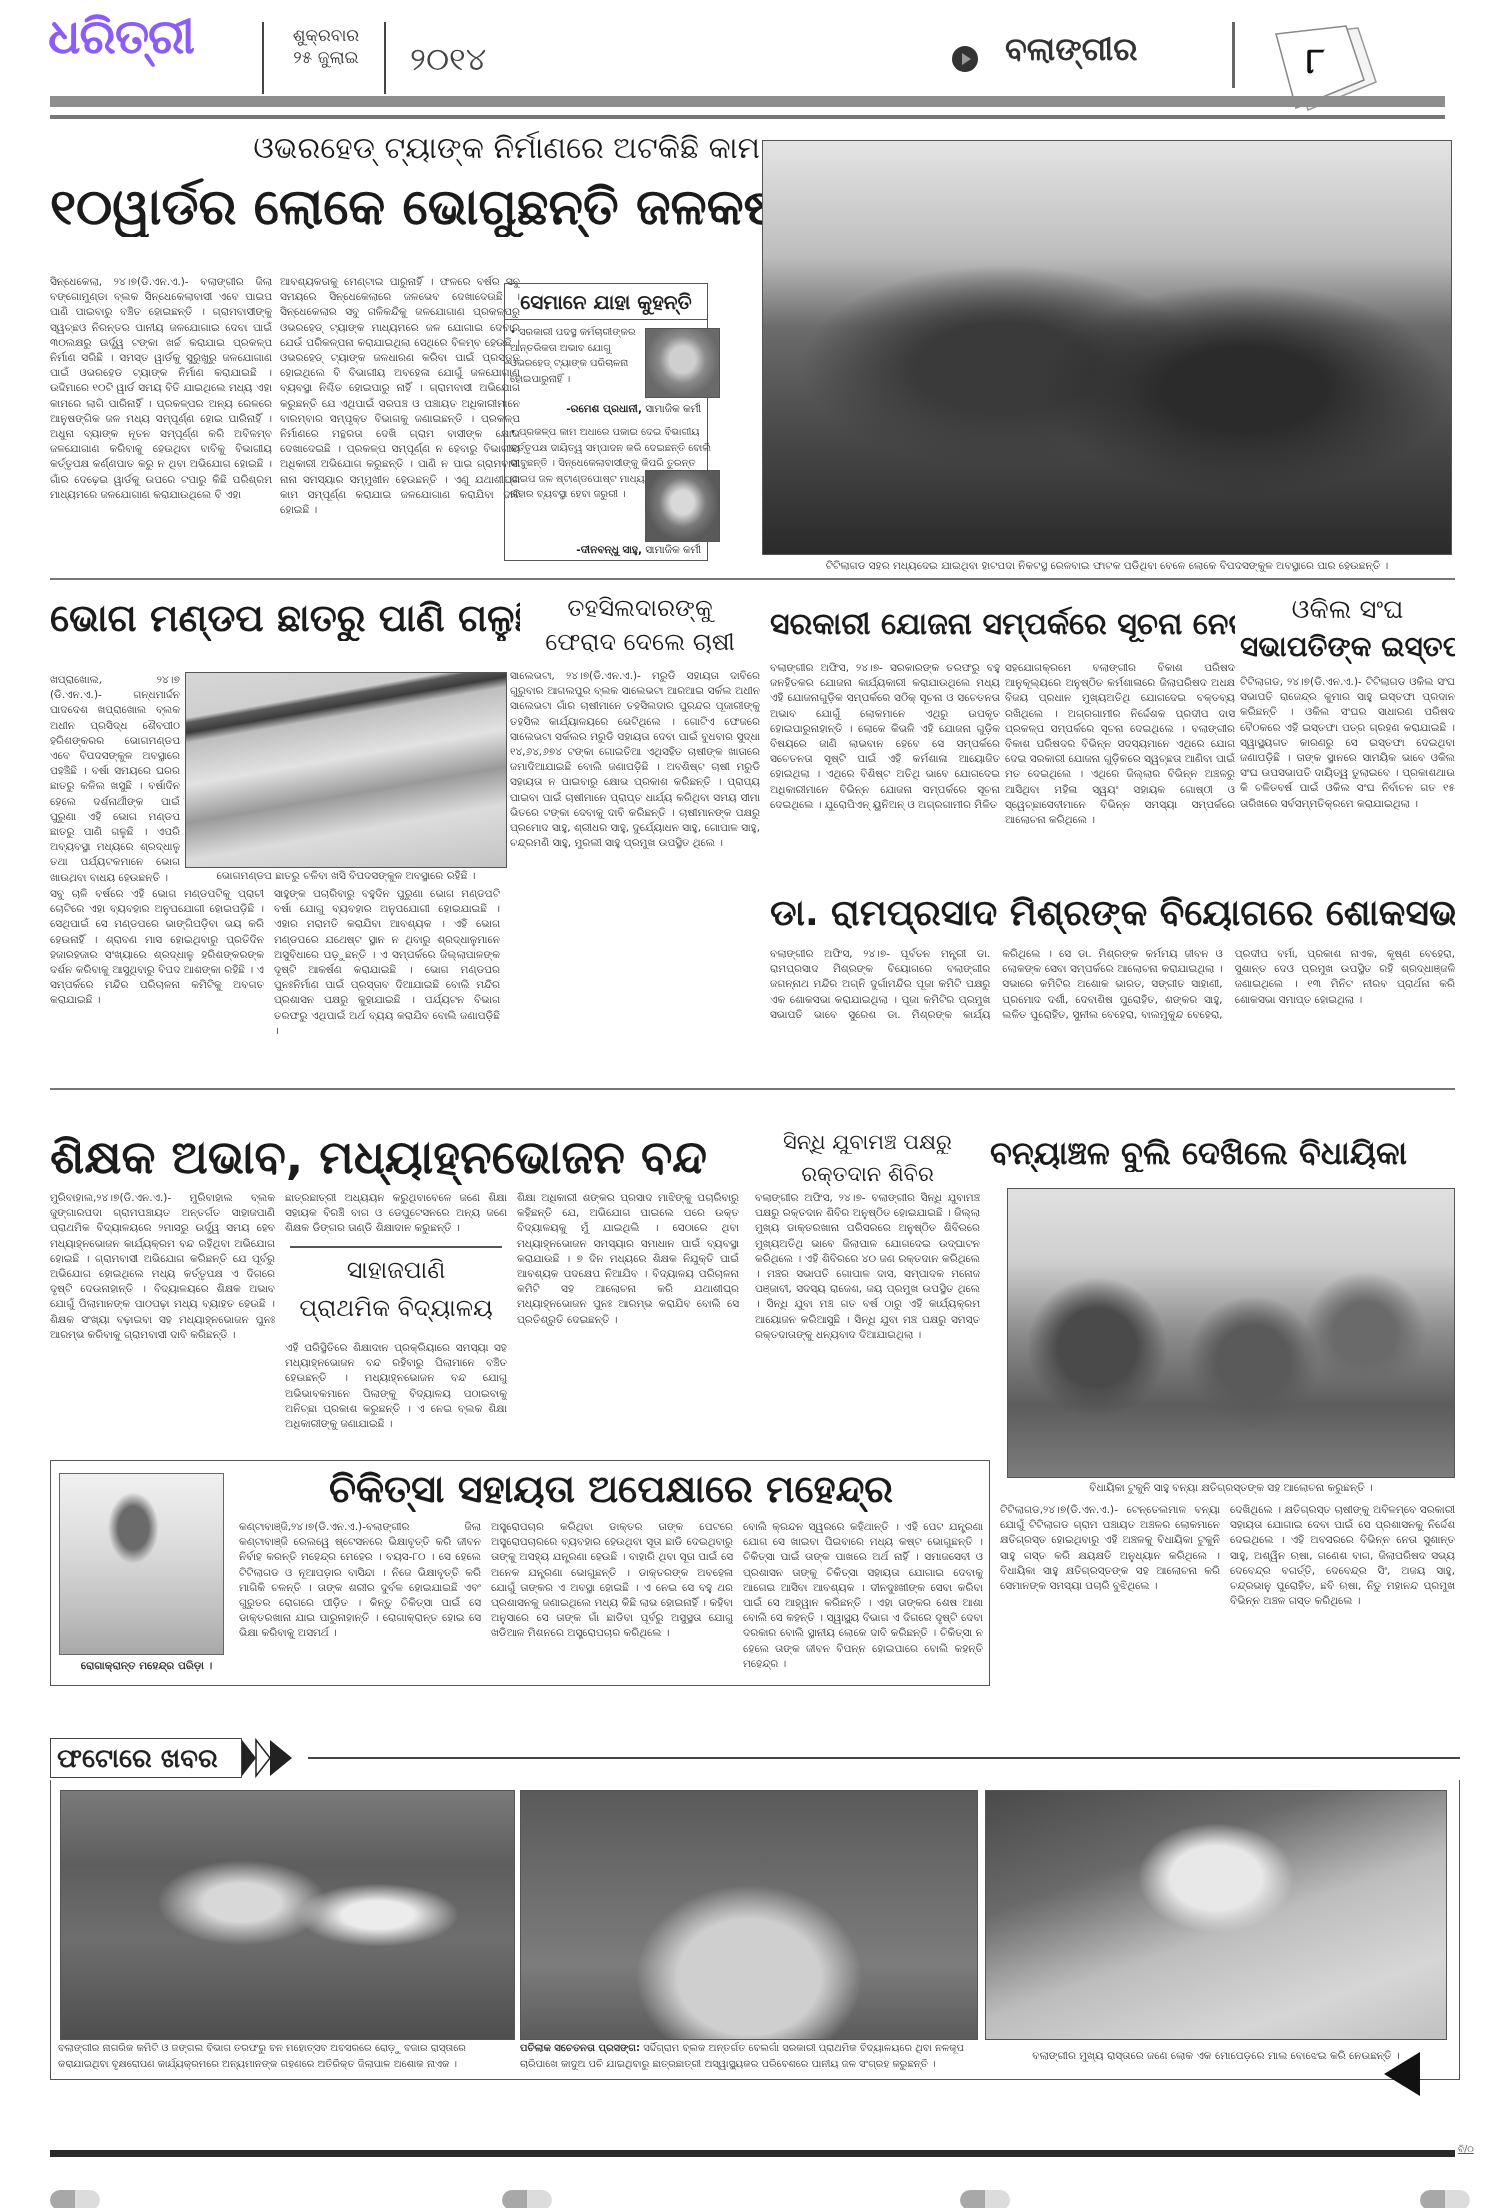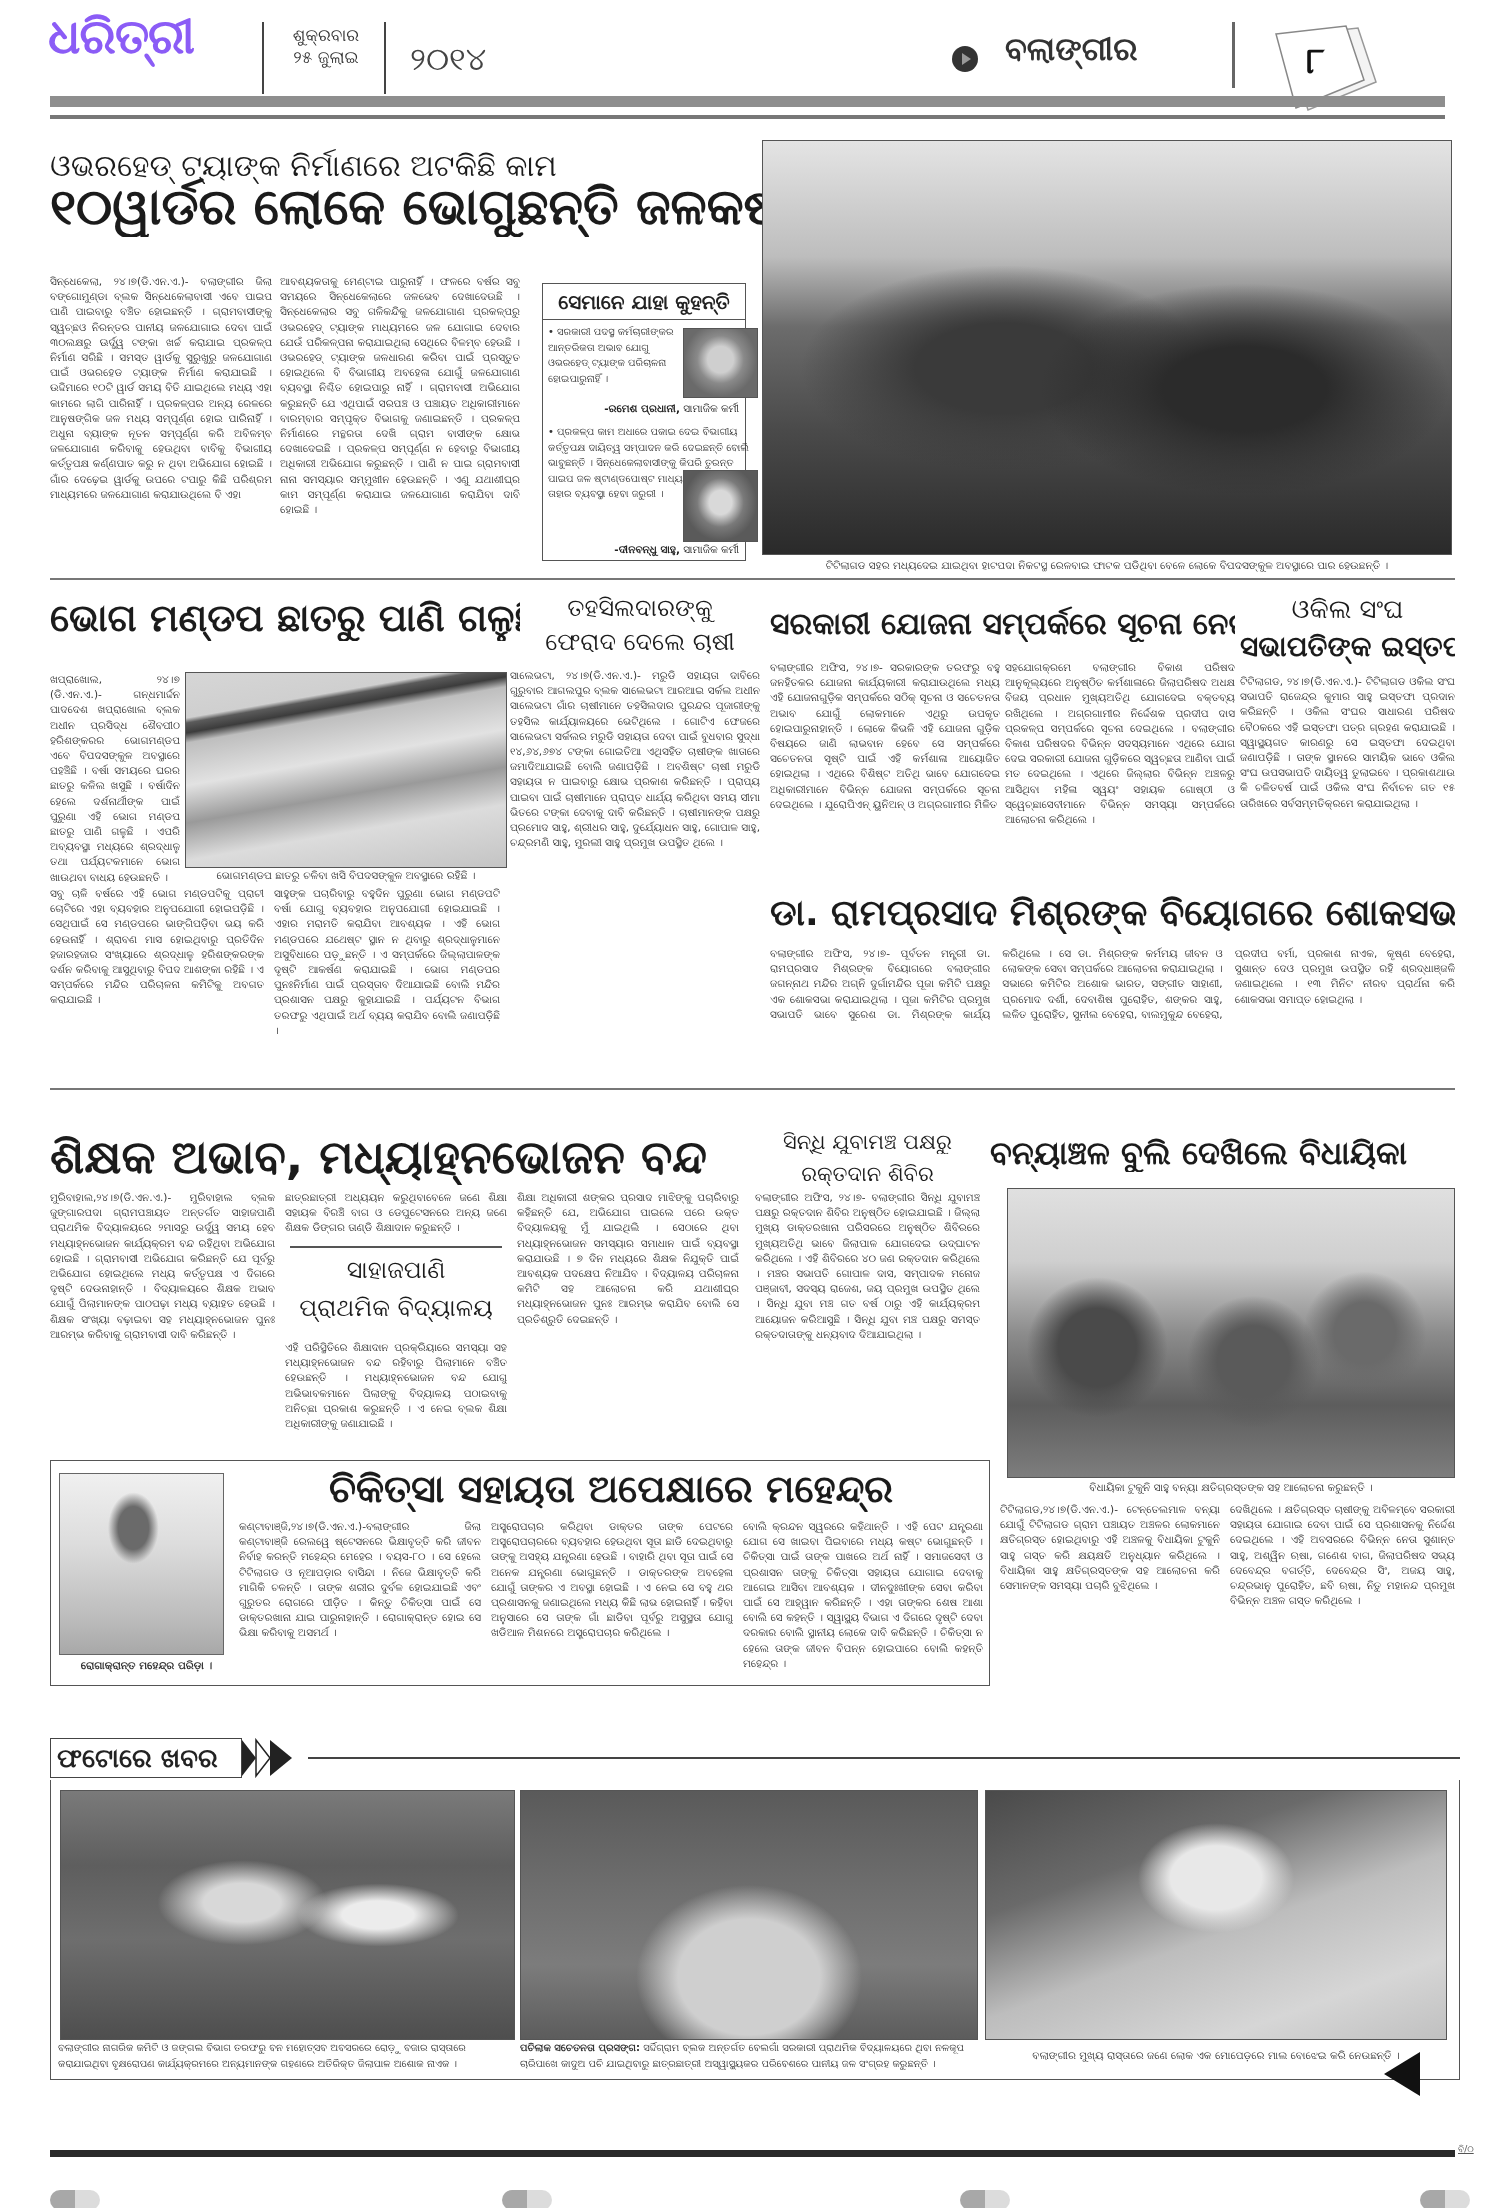--- a/index.html
+++ b/index.html
@@ -70,27 +70,27 @@
 <div class="abs" style="left:1268px;top:22px;width:110px;height:90px;">
   <svg width="110" height="90" viewBox="0 0 110 90">
     <polygon points="18,14 90,6 108,60 40,88" fill="#f4f4f4" stroke="#999" stroke-width="1.5"></polygon>
     <polygon points="8,12 78,4 96,58 28,86" fill="#ffffff" stroke="#888" stroke-width="1.5"></polygon>
   </svg>
   <div style="position:absolute;left:38px;top:18px;font-size:36px;font-weight:bold;color:#111;">୮</div>
 </div>
 <div class="rule" style="left:50px;top:96px;width:1395px;height:11px;background:#8e8e8e;"></div>
 <div class="rule" style="left:50px;top:115px;width:1395px;height:4px;background:#777;"></div>
 
-<div class="abs headline" style="left:50px;top:148px;width:710px;text-align:left;font-size:30px;font-weight:normal;">ଓଭରହେଡ୍ ଟ୍ୟାଙ୍କ ନିର୍ମାଣରେ ଅଟକିଛି କାମ</div>
+<div class="abs headline" style="left:50px;top:130px;width:710px;text-align:right;font-size:30px;font-weight:normal;">ଓଭରହେଡ୍ ଟ୍ୟାଙ୍କ ନିର୍ମାଣରେ ଅଟକିଛି କାମ</div>
 <div class="abs headline" style="left:50px;top:178px;width:720px;text-align:center;font-size:50px;">୧୦ୱାର୍ଡର ଲୋକେ ଭୋଗୁଛନ୍ତି ଜଳକଷ୍ଟ</div>
 
 <div class="abs body-text" style="left:50px;top:274px;width:222px;height:298px;">ସିନ୍ଧେକେଲା, ୨୪।୭(ଡି.ଏନ.ଏ.)- ବଲାଙ୍ଗୀର ଜିଲା ବଙ୍ଗୋମୁଣ୍ଡା ବ୍ଲକ ସିନ୍ଧେକେଲାବାସୀ ଏବେ ପାଇପ ପାଣି ପାଇବାରୁ ବଞ୍ଚିତ ହୋଇଛନ୍ତି । ଗ୍ରାମବାସୀଙ୍କୁ ସ୍ୱଚ୍ଛଓ ନିରନ୍ତର ପାନୀୟ ଜଳଯୋଗାଇ ଦେବା ପାଇଁ ୩୦ଲକ୍ଷରୁ ଊର୍ଦ୍ଧ୍ୱ ଟଙ୍କା ଖର୍ଚ୍ଚ କରାଯାଇ ପ୍ରକଳ୍ପ ନିର୍ମାଣ ସରିଛି । ସମସ୍ତ ୱାର୍ଡକୁ ସୁରୁଖୁରୁ ଜଳଯୋଗାଣ ପାଇଁ ଓଭରହେଡ ଟ୍ୟାଙ୍କ ନିର୍ମାଣ କରାଯାଇଛି । ଉଦ୍ଦିମାରେ ୧୦ଟି ୱାର୍ଡ ସମୟ ବିତି ଯାଇଥିଲେ ମଧ୍ୟ ଏହା କାମରେ ଲାଗି ପାରିନାହିଁ । ପ୍ରକଳ୍ପର ଅନ୍ୟ ରେଳରେ ଆନୁଷଙ୍ଗିକ ଜଳ ମଧ୍ୟ ସମ୍ପୂର୍ଣ୍ଣ ହୋଇ ପାରିନାହିଁ । ଅଧୁନା ବ୍ୟାଙ୍କ ନୂତନ ସମ୍ପୂର୍ଣ୍ଣ କରି ଅବିଳମ୍ବ ଜଳଯୋଗାଣ କରିବାକୁ ହେଉଥିବା ବାବିକୁ ବିଭାଗୀୟ କର୍ତ୍ତୃପକ୍ଷ କର୍ଣ୍ଣପାତ କରୁ ନ ଥିବା ଅଭିଯୋଗ ହୋଇଛି । ଗାଁର ଦେଢ଼େଇ ୱାର୍ଡକୁ ଉପରେ ଟପାରୁ କିଛି ପରିଶ୍ରମ ମାଧ୍ୟମରେ ଜଳଯୋଗାଣ କରାଯାଉଥିଲେ ବି ଏହା</div>
 <div class="abs body-text" style="left:280px;top:274px;width:240px;height:298px;">ଆବଶ୍ୟକତାକୁ ମେଣ୍ଟାଇ ପାରୁନାହିଁ । ଫଳରେ ବର୍ଷର ସବୁ ସମୟରେ ସିନ୍ଧେକେଲାରେ ଜଳଭେବ ଦେଖାଦେଉଛି । ସିନ୍ଧେକେଲାର ସବୁ ଗଳିକନ୍ଦିକୁ ଜଳଯୋଗାଣ ପ୍ରକଳ୍ପରୁ ଓଭରହେଡ୍ ଟ୍ୟାଙ୍କ ମାଧ୍ୟମରେ ଜଳ ଯୋଗାଇ ଦେବାର ଯେଉଁ ପରିକଳ୍ପନା କରାଯାଇଥିଲା ସେଥିରେ ବିଳମ୍ବ ହେଉଛି । ଓଭରହେଡ୍ ଟ୍ୟାଙ୍କ ଜଳଧାରଣ କରିବା ପାଇଁ ପ୍ରସ୍ତୁତ ହୋଇଥିଲେ ବି ବିଭାଗୀୟ ଅବହେଳା ଯୋଗୁଁ ଜଳଯୋଗାଣ ବ୍ୟବସ୍ଥା ନିଶ୍ଚିତ ହୋଇପାରୁ ନାହିଁ । ଗ୍ରାମବାସୀ ଅଭିଯୋଗ କରୁଛନ୍ତି ଯେ ଏଥିପାଇଁ ସରପଞ୍ଚ ଓ ପଞ୍ଚାୟତ ଅଧିକାରୀମାନେ ବାରମ୍ବାର ସମ୍ପୃକ୍ତ ବିଭାଗକୁ ଜଣାଇଛନ୍ତି । ପ୍ରକଳ୍ପ ନିର୍ମାଣରେ ମନ୍ଥରତା ଦେଖି ଗ୍ରାମ ବାସୀଙ୍କ କ୍ଷୋଭ ଦେଖାଦେଇଛି । ପ୍ରକଳ୍ପ ସମ୍ପୂର୍ଣ୍ଣ ନ ହେବାରୁ ବିଭାଗୀୟ ଅଧିକାରୀ ଅଭିଯୋଗ କରୁଛନ୍ତି । ପାଣି ନ ପାଇ ଗ୍ରାମବାସୀ ନାନା ସମସ୍ୟାର ସମ୍ମୁଖୀନ ହେଉଛନ୍ତି । ଏଣୁ ଯଥାଶୀଘ୍ର କାମ ସମ୍ପୂର୍ଣ୍ଣ କରାଯାଇ ଜଳଯୋଗାଣ କରାଯିବା ଦାବି ହୋଇଛି ।</div>
 
-<div class="box" style="left:542px;top:283px;width:204px;height:278px;text-decoration:underline;">
+<div class="box" style="left:504px;top:283px;width:204px;height:278px;text-decoration:underline;">
   <div style="position:absolute;left:0;top:0;right:0;height:36px;border-bottom:1.5px solid #555;font-size:20px;text-align:center;line-height:36px;font-weight:bold;color:#222;">ସେମାନେ ଯାହା କୁହନ୍ତି</div>
   <div style="position:absolute;left:5px;top:40px;width:130px;height:92px;font-size:10px;line-height:15.5px;color:#333;overflow:hidden;">
     <span>• </span><span>ସରକାରୀ ପଦସ୍ଥ କର୍ମଚାରୀଙ୍କର ଆନ୍ତରିକତା ଅଭାବ ଯୋଗୁ ଓଭରହେଡ୍ ଟ୍ୟାଙ୍କ ପରିଚାଳନା ହୋଇପାରୁନାହିଁ ।</span>
   </div>
   <div class="ph-face1" style="position:absolute;left:140px;top:44px;width:75px;height:70px;border:1px solid #555;"></div>
   <div style="position:absolute;right:6px;top:118px;font-size:10.5px;color:#222;white-space:nowrap;">
     <b>-ରମେଶ ପ୍ରଧାନୀ,</b>
     <span>ସାମାଜିକ କର୍ମୀ</span>
   </div>
   <div style="position:absolute;left:5px;top:140px;width:210px;height:118px;font-size:10px;line-height:15.5px;color:#333;overflow:hidden;">

